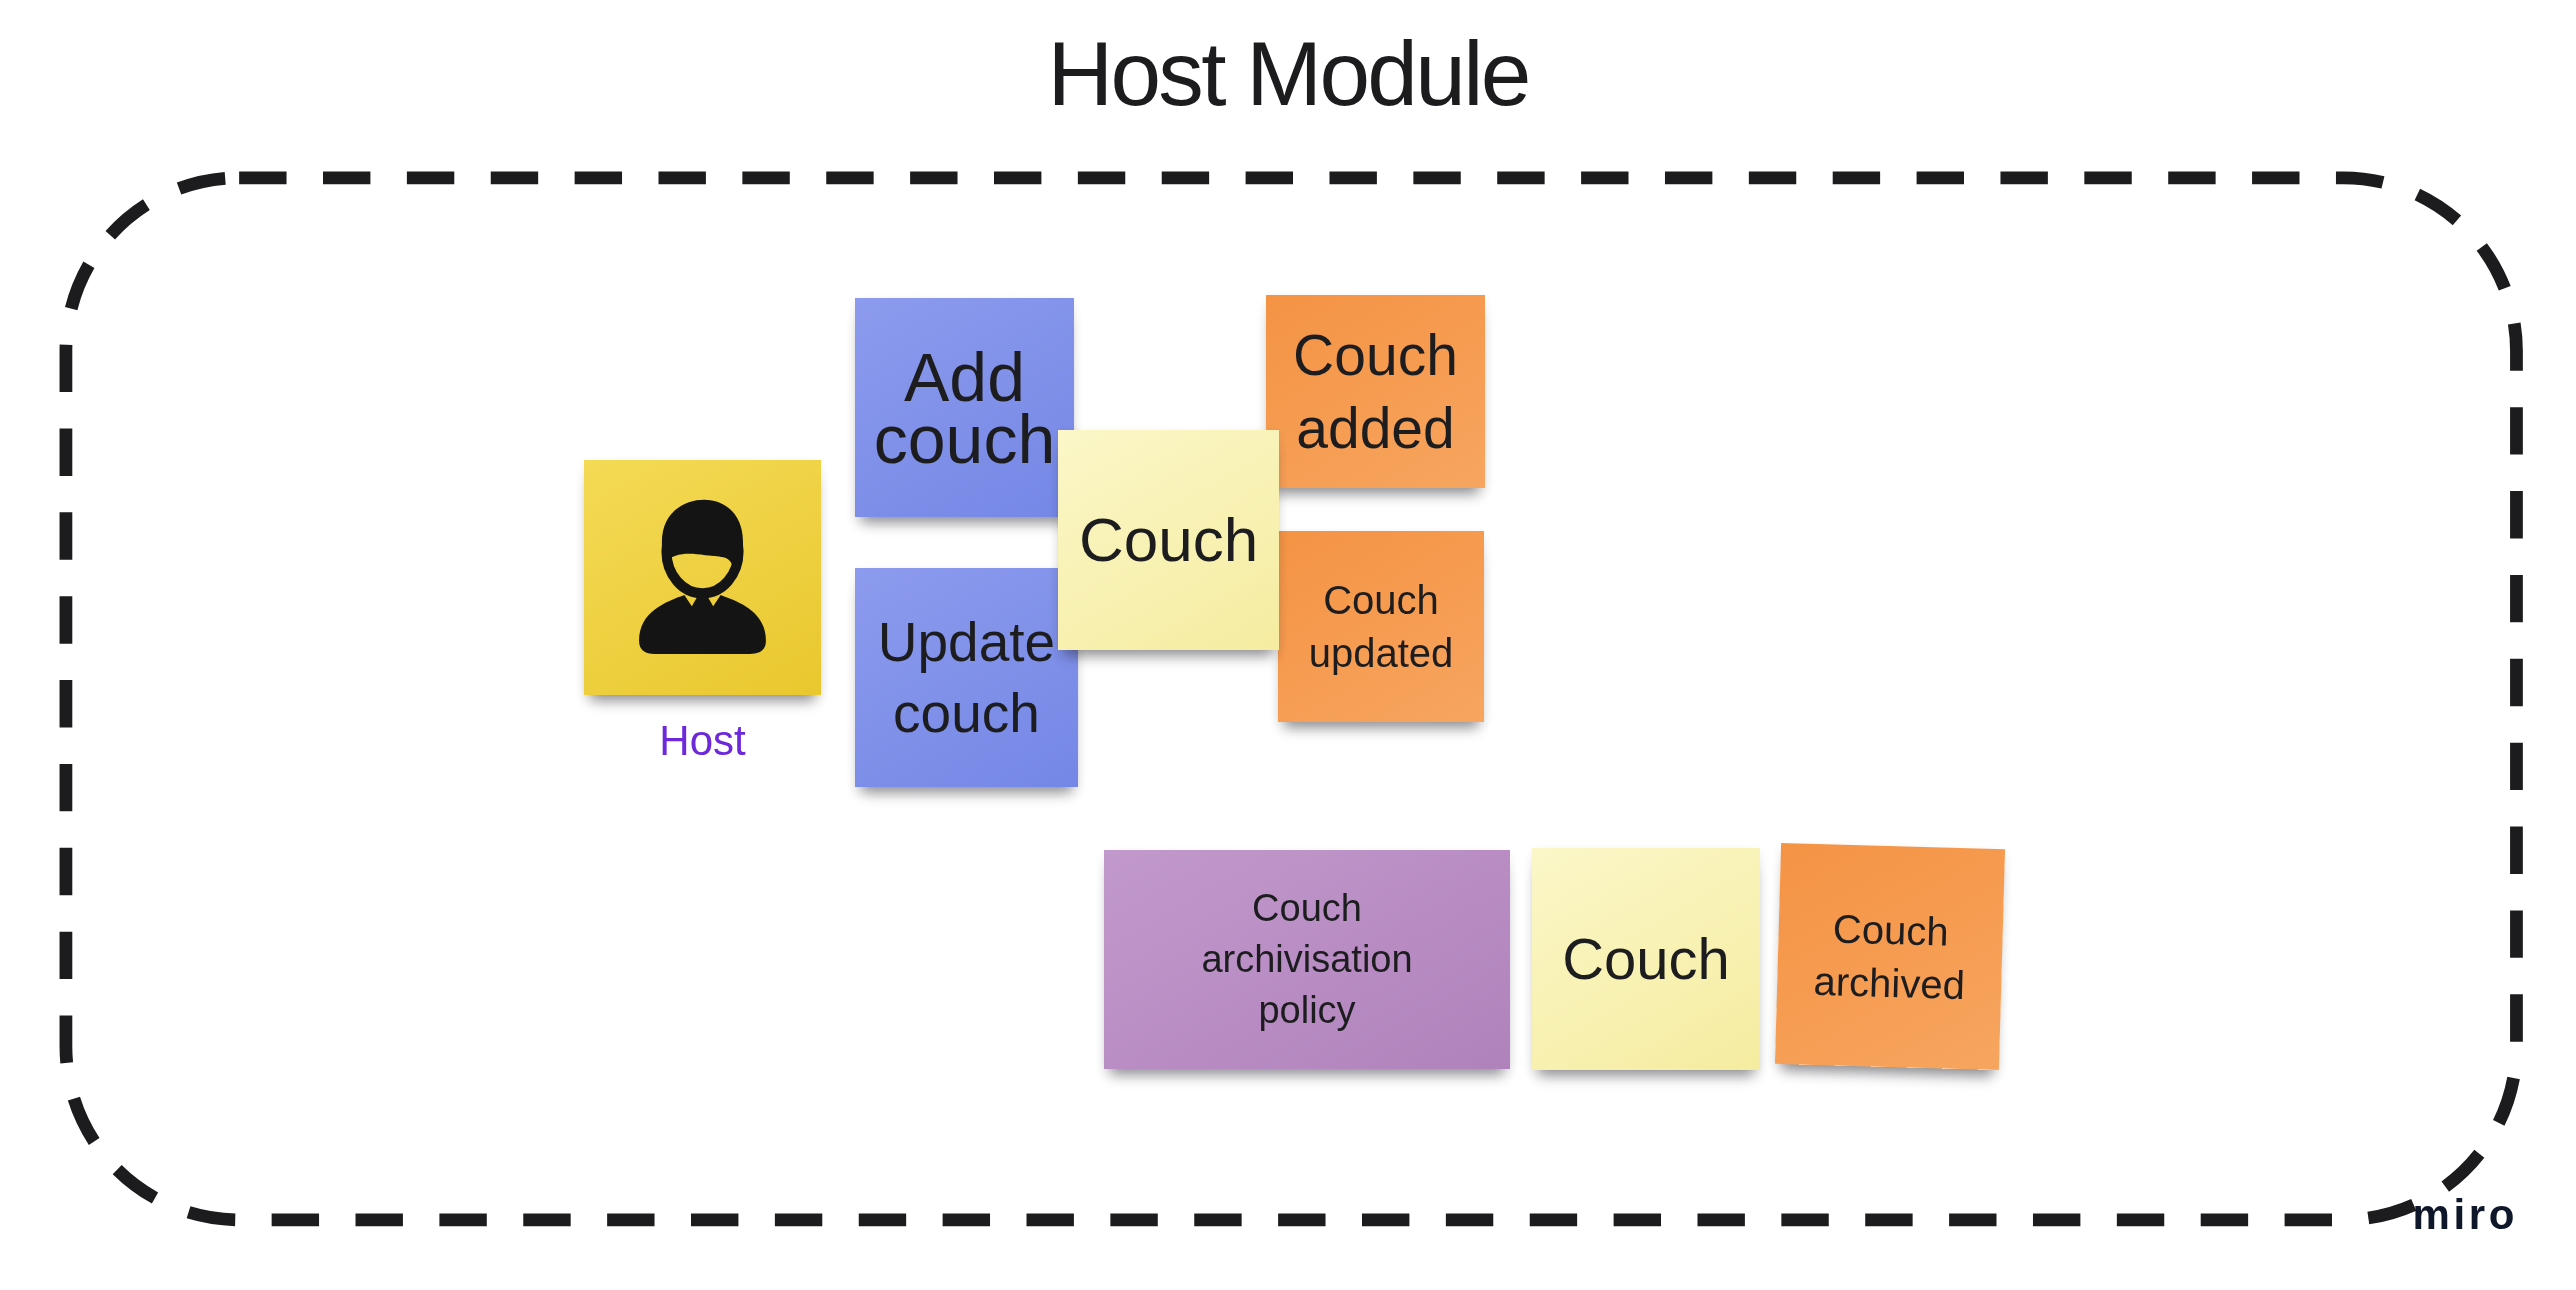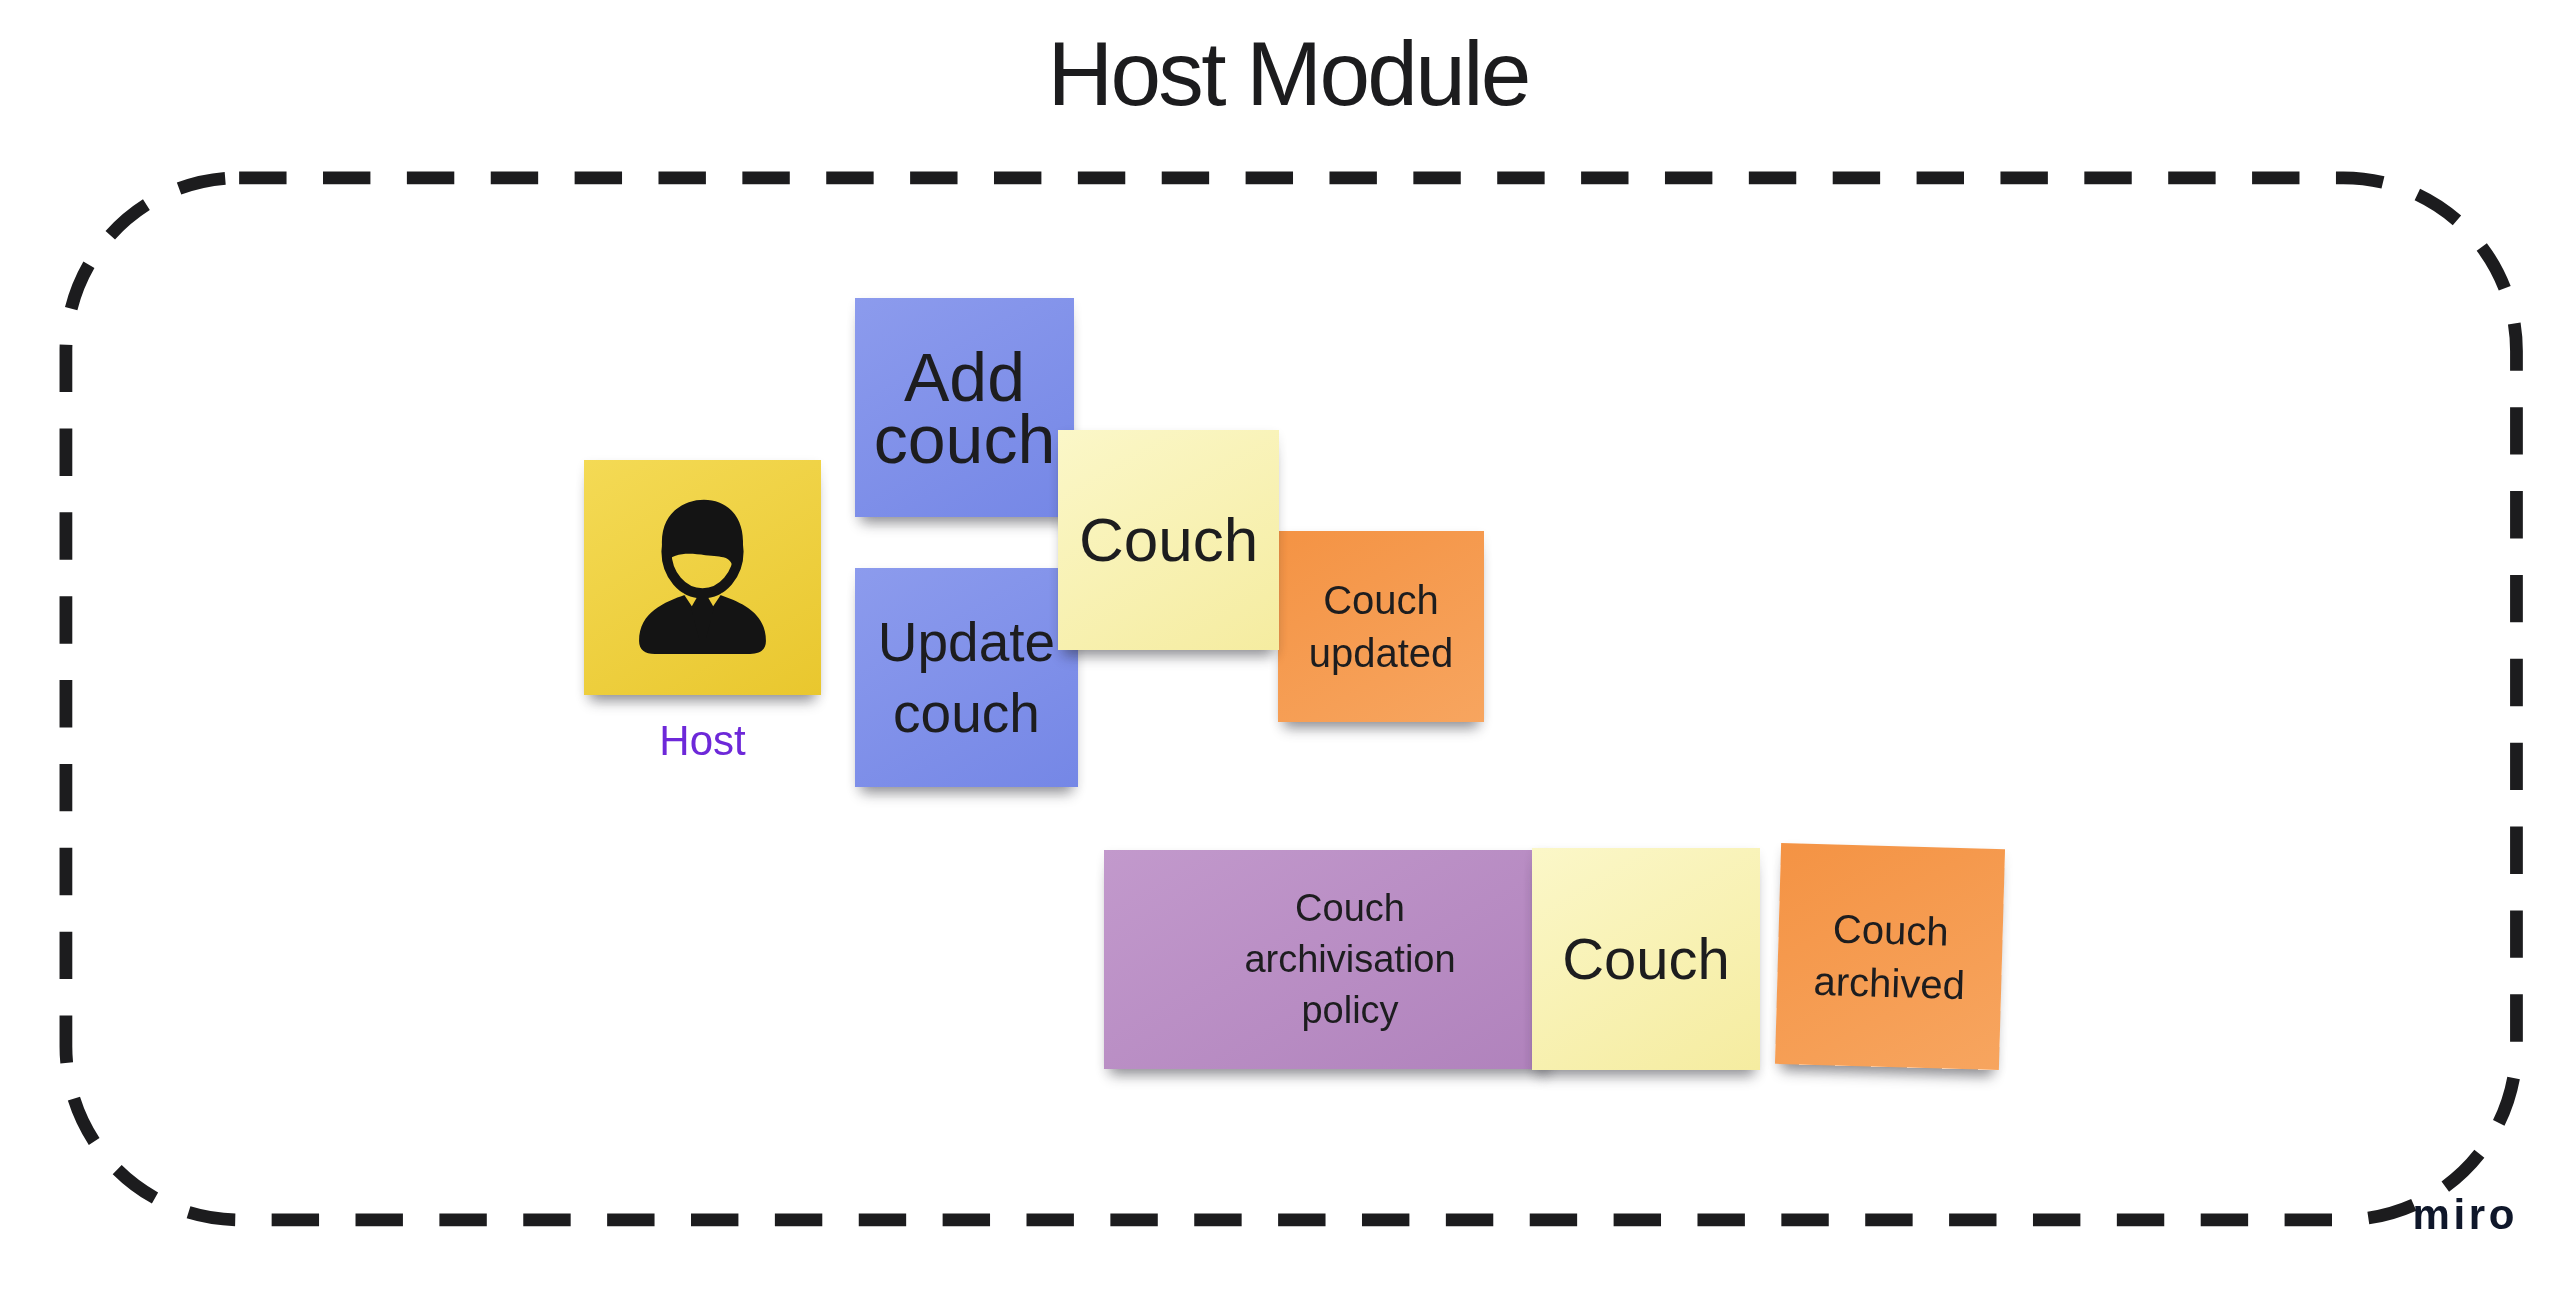--- a/index.html
+++ b/index.html
@@ -23,21 +23,21 @@
   .sticky{
     position:absolute;display:flex;align-items:center;justify-content:center;
     text-align:center;
     box-shadow:0 14.6px 12.8px -7.3px rgba(35,35,45,.42), 0 4.6px 11px -1.8px rgba(35,35,45,.16);
     z-index:1;
   }
   .sticky span{display:block;}
   .c-blue  {background:linear-gradient(150deg,#8c9bed 0%,#7587e6 100%);}
   .c-orange{background:linear-gradient(150deg,#f49344 0%,#f7a55f 100%);}
   .c-yellow{background:linear-gradient(150deg,#fbf7c8 0%,#f5eca0 100%);}
-  .c-purple{background:linear-gradient(150deg,#c299cc 0%,#b082bc 100%);padding-left:43px;}
+  .c-purple{background:linear-gradient(150deg,#c299cc 0%,#b082bc 100%);}
   .c-actor {background:linear-gradient(150deg,#f4da55 0%,#e9c72e 100%);}
 
   .s-add      {left:855px; top:298px; width:219px;height:219px;font-size:68px;line-height:62px;}
   .s-couch-top{left:1058px;top:430px; width:221px;height:220px;font-size:62px;line-height:66px;z-index:3;}
   .s-added    {left:1266px;top:295px; width:219px;height:193px;font-size:57px;line-height:73px;}
   .s-update   {left:855px; top:568px; width:223px;height:219px;font-size:55px;line-height:71px;}
   .s-updated  {left:1278px;top:531px; width:206px;height:191px;font-size:40px;line-height:53px;}
   .s-archive  {left:855px; top:849px; width:225px;height:221px;font-size:57px;line-height:69px;}
   .s-policy   {left:1104px;top:850px; width:406px;height:219px;font-size:38px;line-height:51px;}
   .s-policy span{max-width:301px;}
@@ -80,20 +80,23 @@
     </svg>
   </div>
   <div class="actor-label">Host</div>
 
   <div class="sticky c-blue s-add">
     <span>Add couch</span>
   </div>
   <div class="sticky c-yellow s-couch-top">
     <span>Couch</span>
   </div>
+  <div class="sticky c-orange s-added">
+    <span>Couch added</span>
+  </div>
 
   <div class="sticky c-blue s-update">
     <span>Update couch</span>
   </div>
   <div class="sticky c-orange s-updated">
     <span>Couch updated</span>
   </div>
 
   <div class="sticky c-purple s-policy">
     <span>Couch archivisation policy</span>

